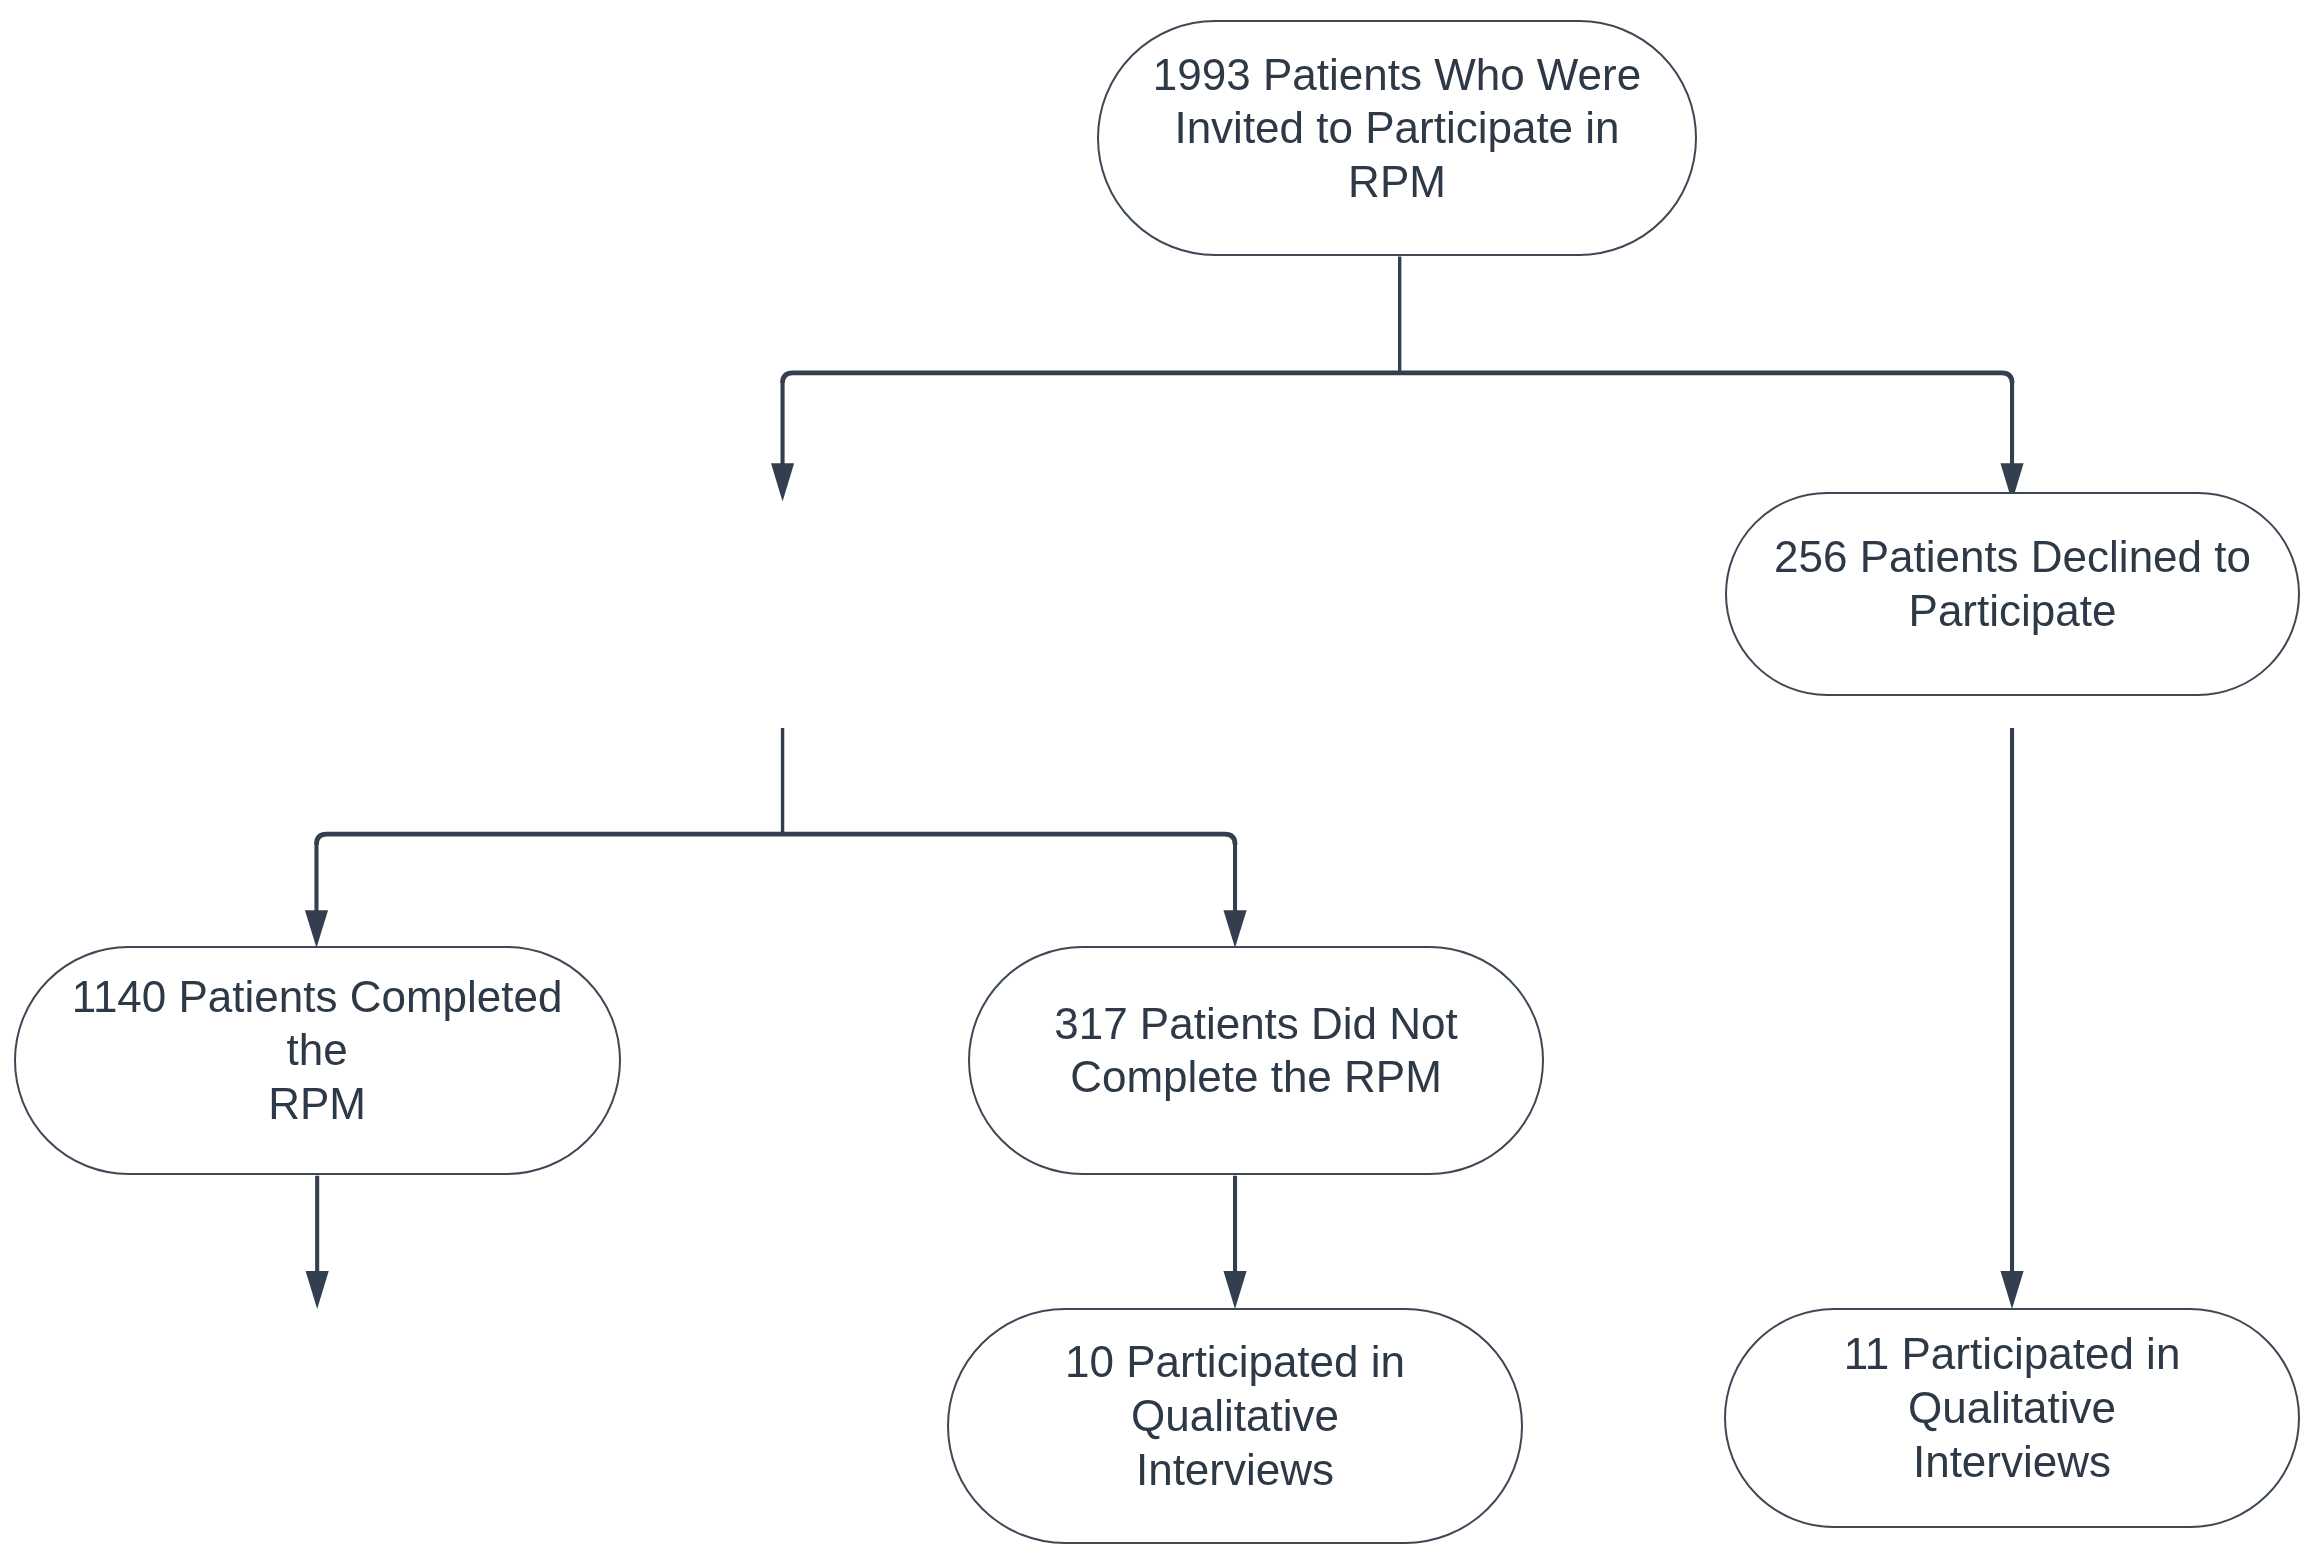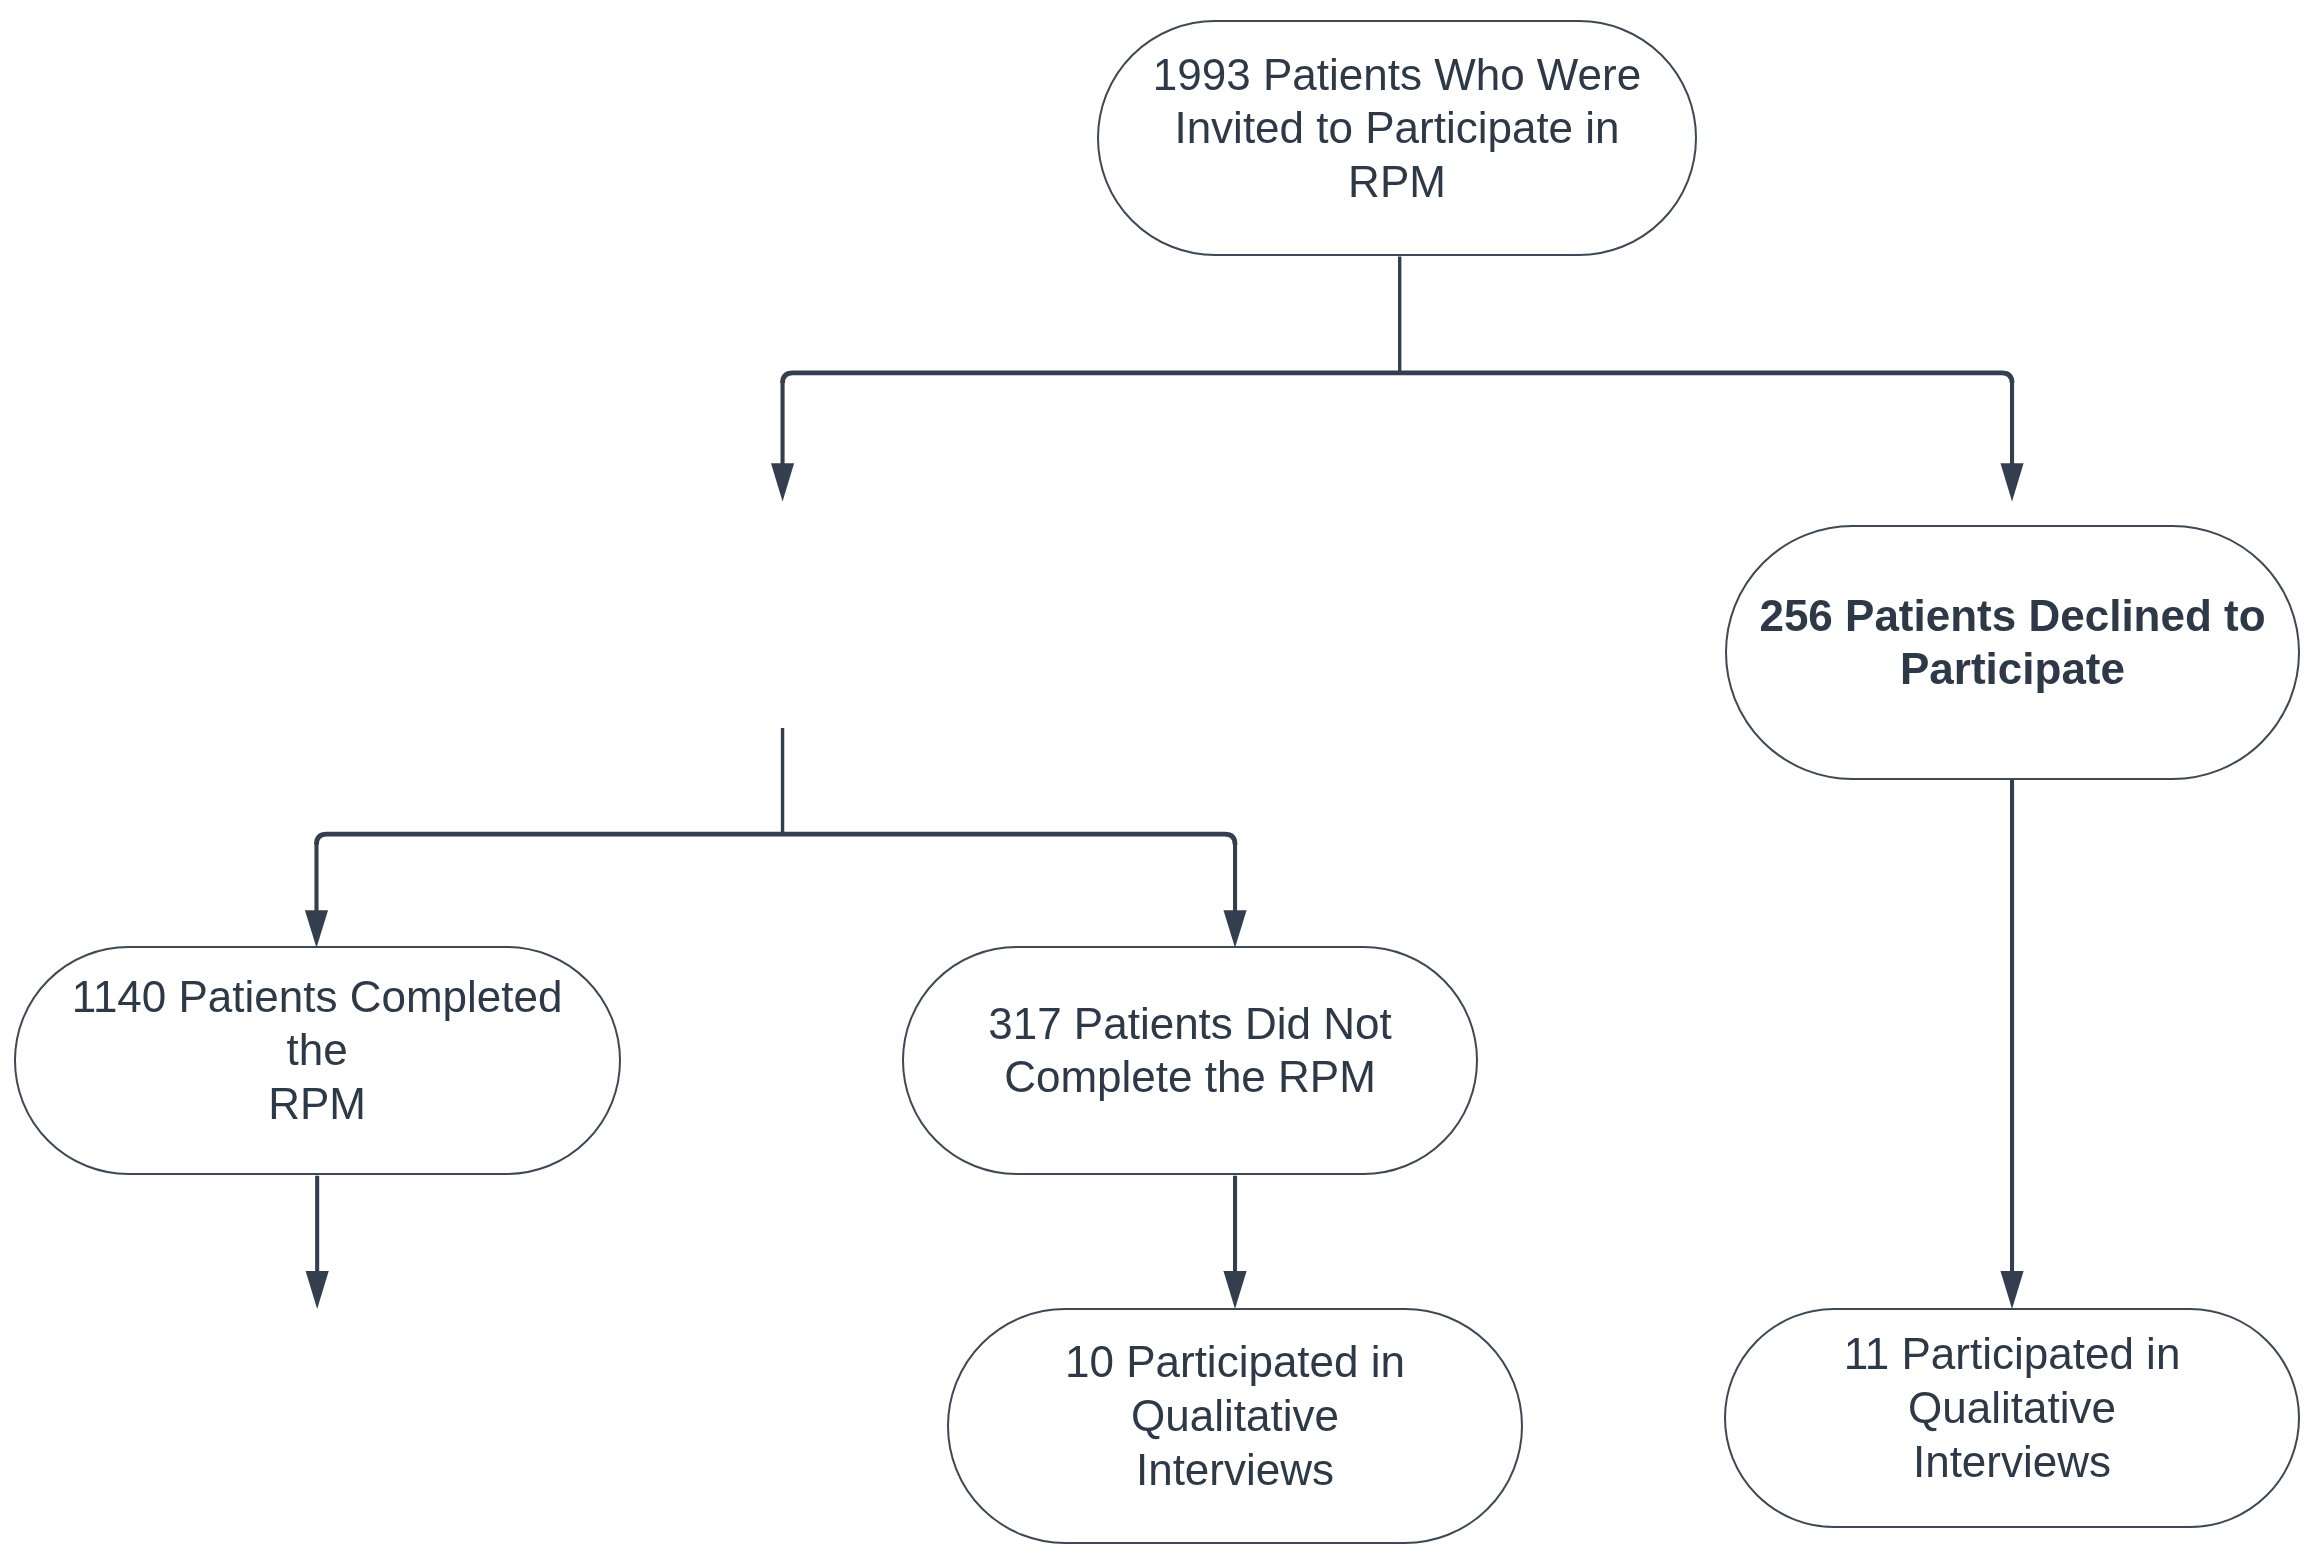--- a/index.html
+++ b/index.html
@@ -99,31 +99,31 @@
       <polygon points="1815,1924 1798,1868 1832,1868"></polygon>
     </g>
   </svg>
 
   <div class="node" style="left:1097px; top:20.4px; width:600px; height:236px;">
     <span class="node-label">1993 Patients Who Were
 Invited to Participate in RPM</span>
   </div>
 
 
-  <div class="node" style="left:1725px; top:525px; width:575px; height:255px;font-weight:bold;">
+  <div class="node" style="left:1725px; top:492px; width:575px; height:204px;">
     <span class="node-label">256 Patients Declined to
 Participate</span>
   </div>
 
   <div class="node" style="left:13.6px; top:946px; width:607px; height:229px;">
     <span class="node-label">1140 Patients Completed the
 RPM</span>
   </div>
 
-  <div class="node" style="left:902px; top:946px; width:576px; height:229px;">
+  <div class="node" style="left:968px; top:946px; width:576px; height:229px;">
     <span class="node-label">317 Patients Did Not
 Complete the RPM</span>
   </div>
 
 
   <div class="node" style="left:947px; top:1308px; width:576px; height:236px;">
     <span class="node-label">10 Participated in Qualitative
 Interviews</span>
   </div>
 

